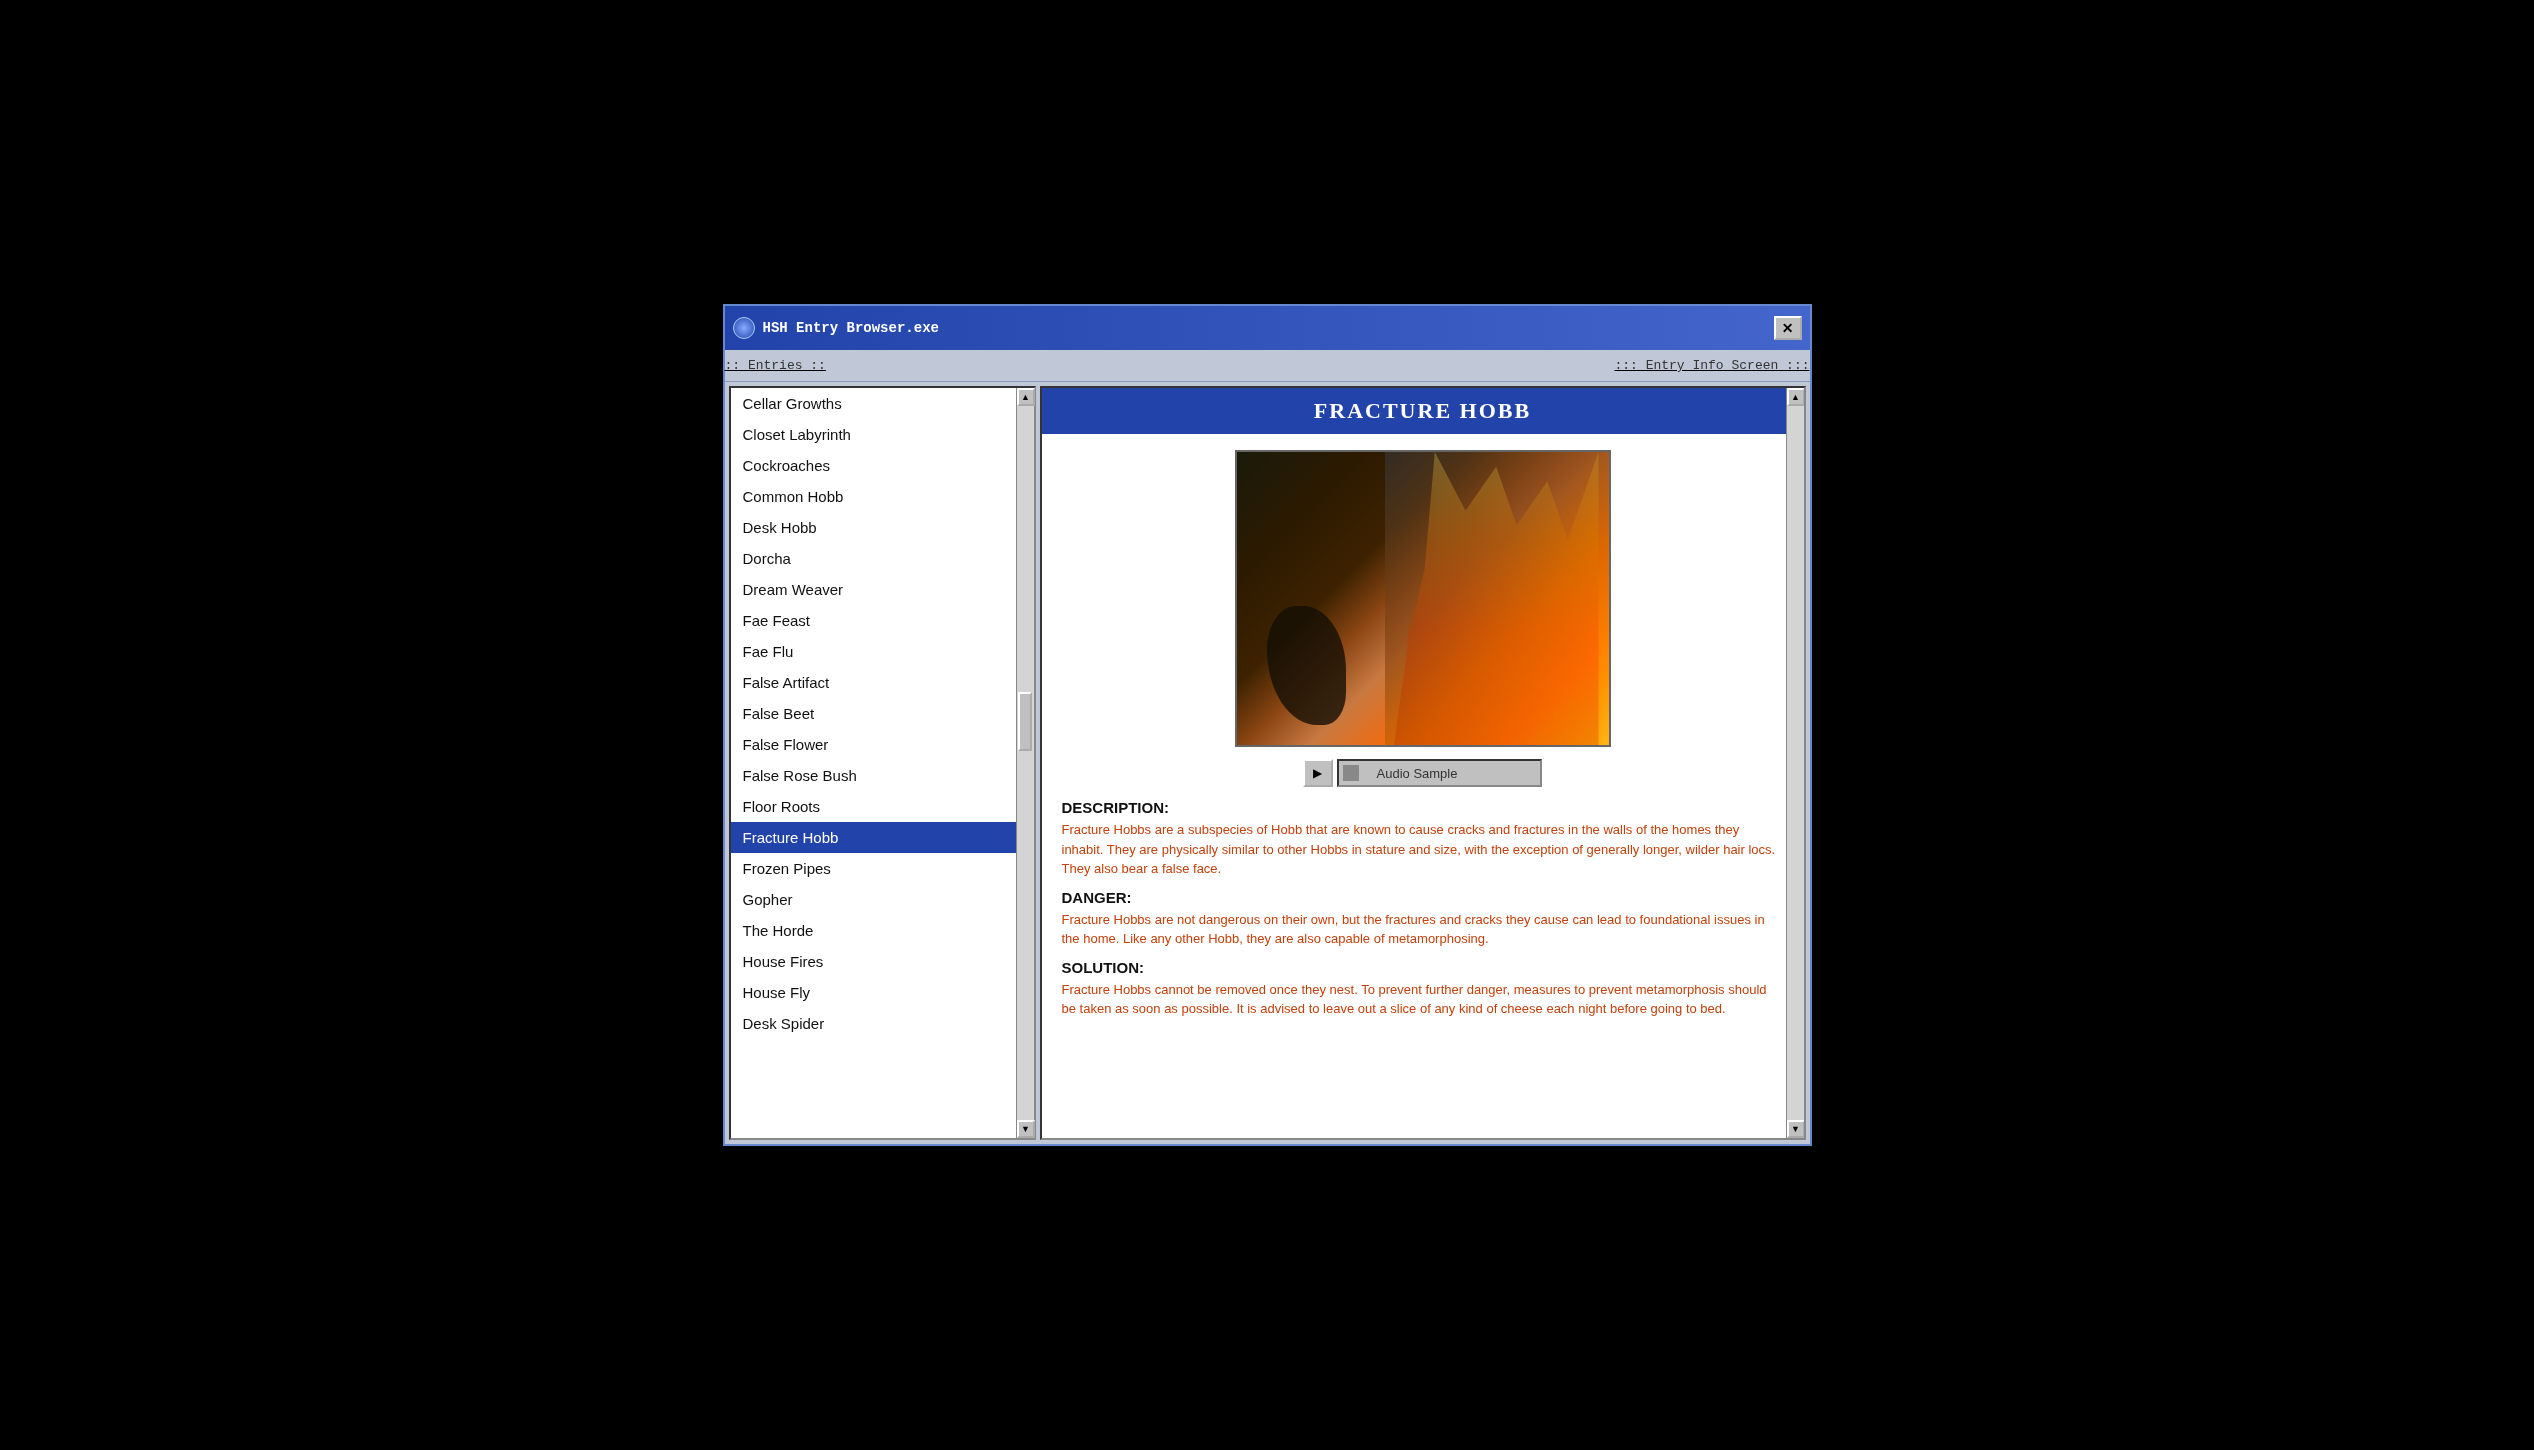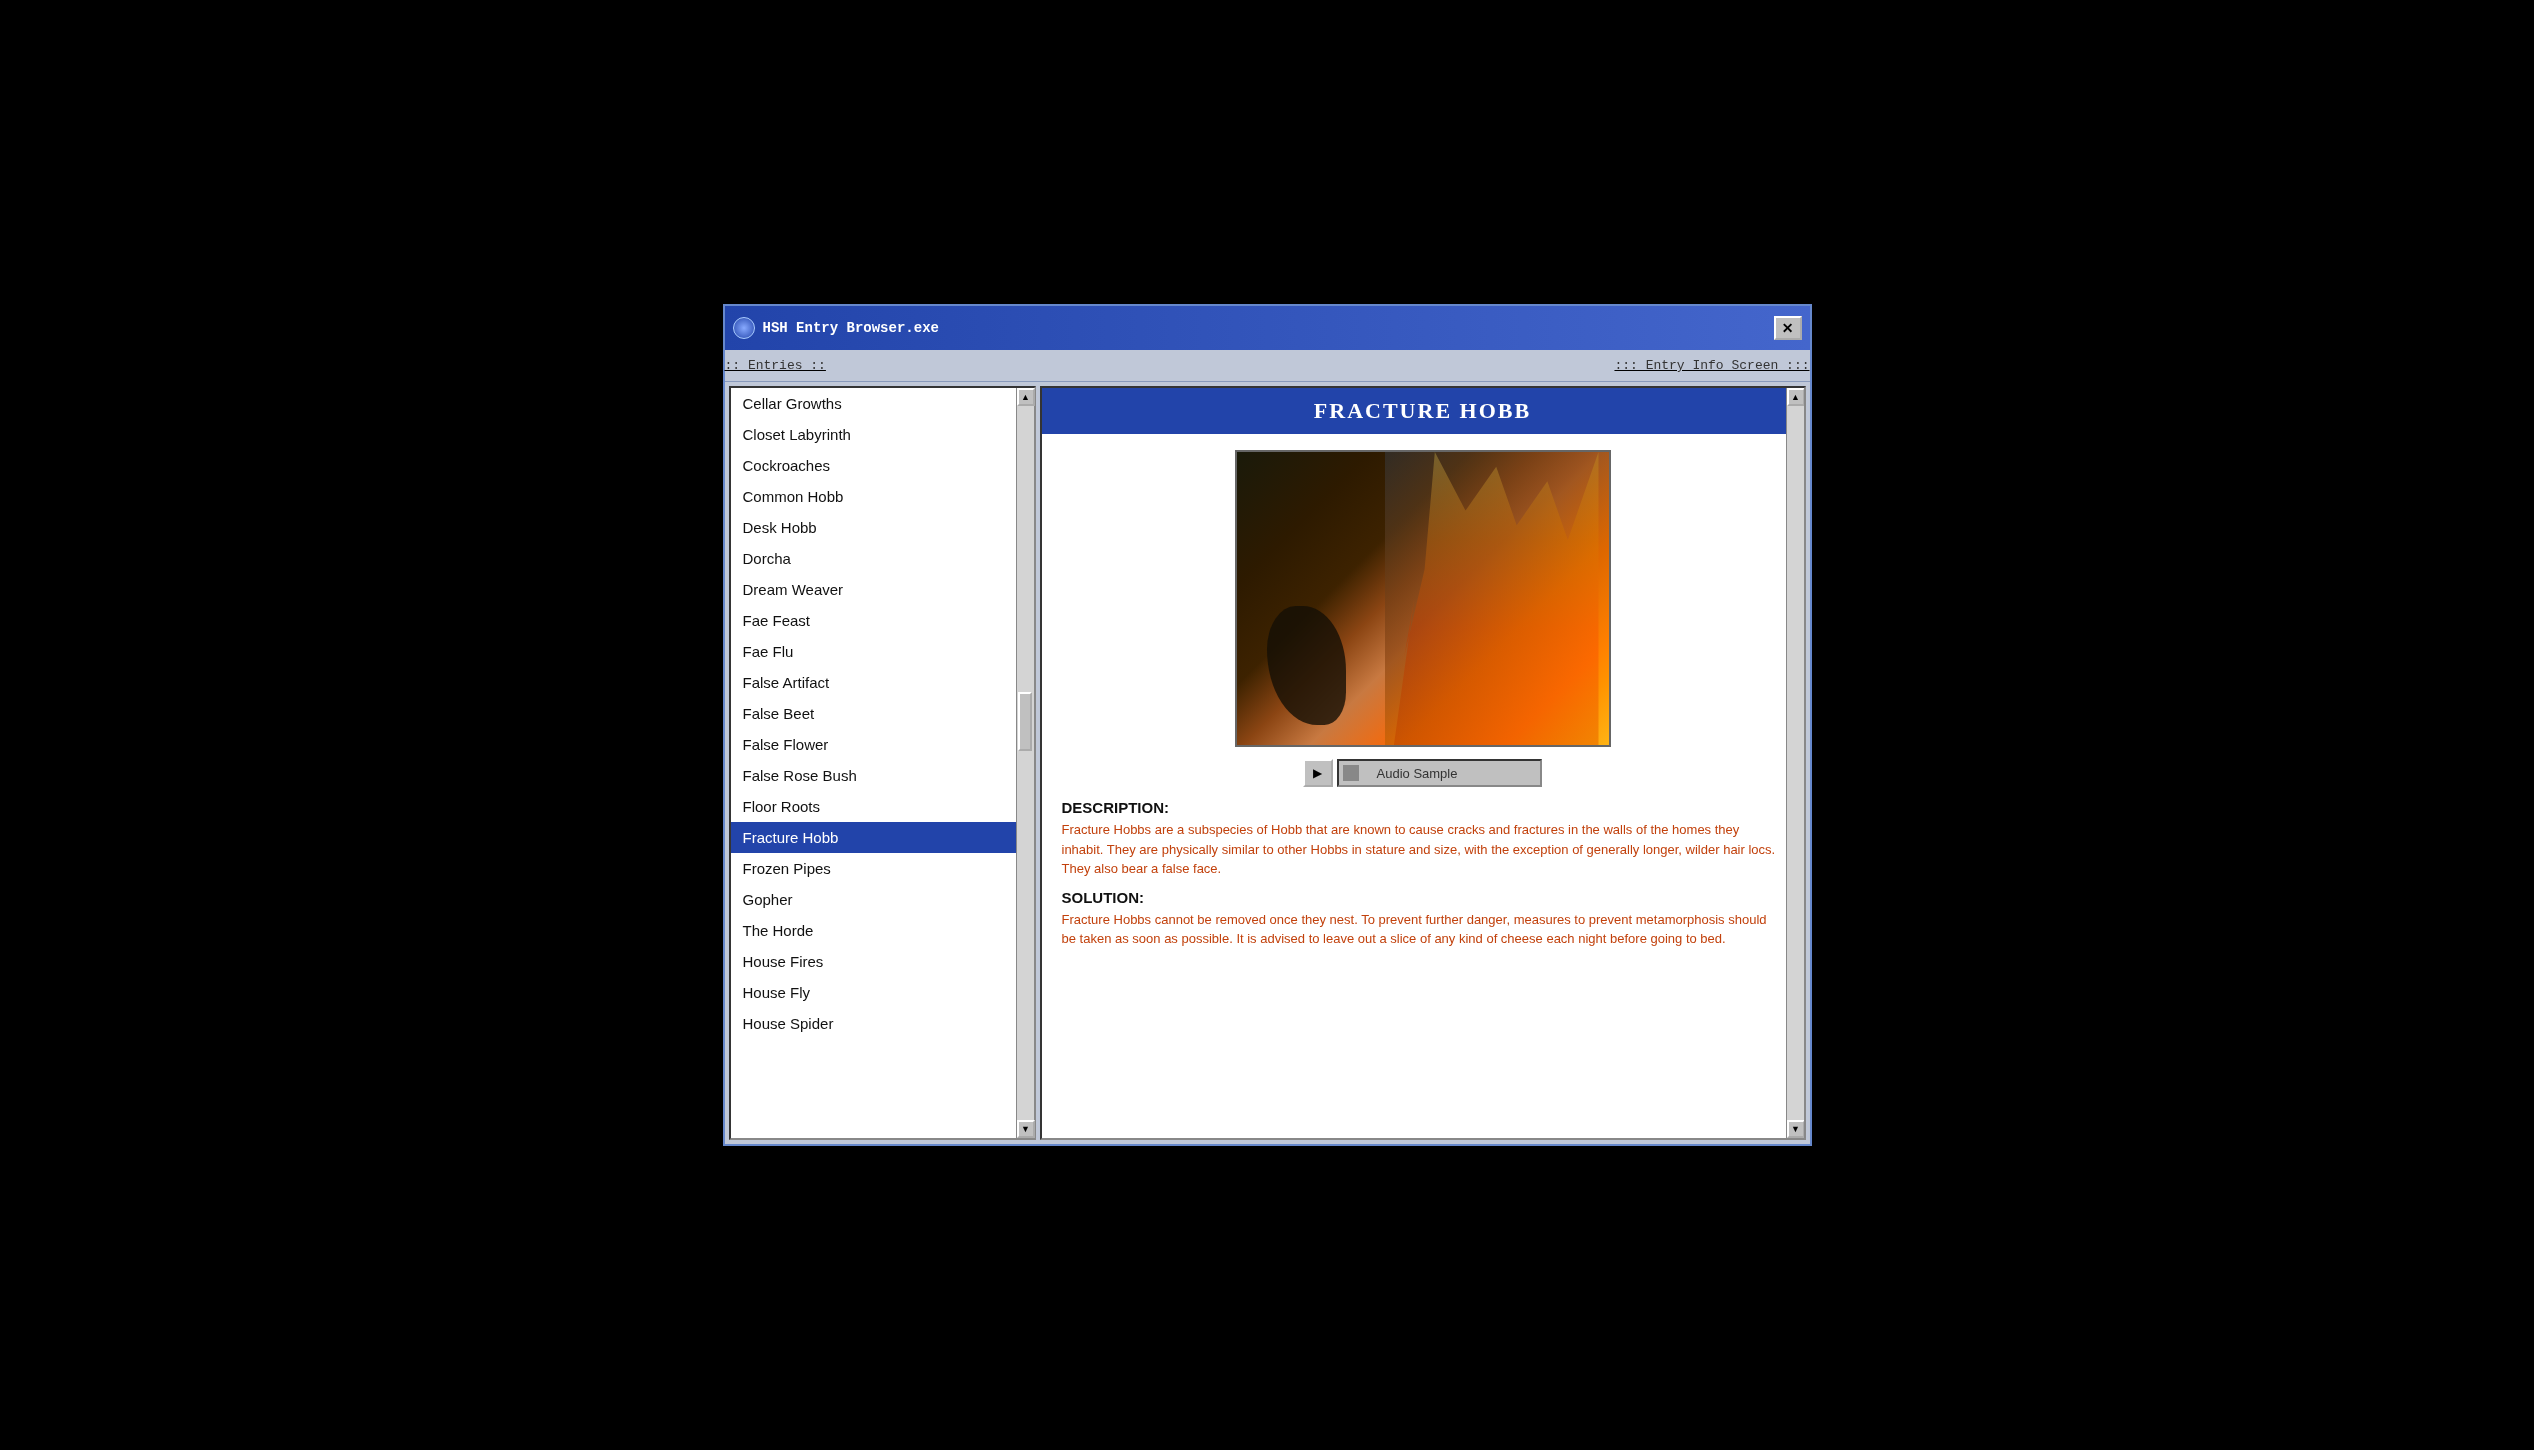--- a/index.html
+++ b/index.html
@@ -359,21 +359,21 @@
         <div class="entry-item">False Beet</div>
         <div class="entry-item">False Flower</div>
         <div class="entry-item">False Rose Bush</div>
         <div class="entry-item">Floor Roots</div>
         <div class="entry-item selected">Fracture Hobb</div>
         <div class="entry-item">Frozen Pipes</div>
         <div class="entry-item">Gopher</div>
         <div class="entry-item">The Horde</div>
         <div class="entry-item">House Fires</div>
         <div class="entry-item">House Fly</div>
-        <div class="entry-item">House Spider</div>
+        <div class="entry-item">Desk Spider</div>
       </div>
       <div class="scrollbar">
         <div class="scroll-arrow">▲</div>
         <div class="scroll-track">
           <div class="scroll-thumb"></div>
         </div>
         <div class="scroll-arrow">▼</div>
       </div>
     </div>
 
@@ -393,20 +393,24 @@
             <span class="audio-icon"></span>
             <span class="audio-label">Audio Sample</span>
           </div>
         </div>
 
         <div class="description-section">
           <div class="section-header">DESCRIPTION:</div>
           <div class="section-text">Fracture Hobbs are a subspecies of Hobb that are known to cause cracks and fractures in the walls of the homes they inhabit. They are physically similar to other Hobbs in stature and size, with the exception of generally longer, wilder hair locs. They also bear a false face.</div>
         </div>
 
+        <div class="description-section">
+          <div class="section-header">DANGER:</div>
+          <div class="section-text">Fracture Hobbs are not dangerous on their own, but the fractures and cracks they cause can lead to foundational issues in the home. Like any other Hobb, they are also capable of metamorphosing.</div>
+        </div>
 
         <div class="description-section">
           <div class="section-header">SOLUTION:</div>
           <div class="section-text">Fracture Hobbs cannot be removed once they nest. To prevent further danger, measures to prevent metamorphosis should be taken as soon as possible. It is advised to leave out a slice of any kind of cheese each night before going to bed.</div>
         </div>
       </div>
 
       <div class="right-scrollbar" style="display: flex; flex-direction: column;">
         <div class="right-scroll-arrow">▲</div>
         <div style="flex:1; background:#d4d4d4;"></div>

